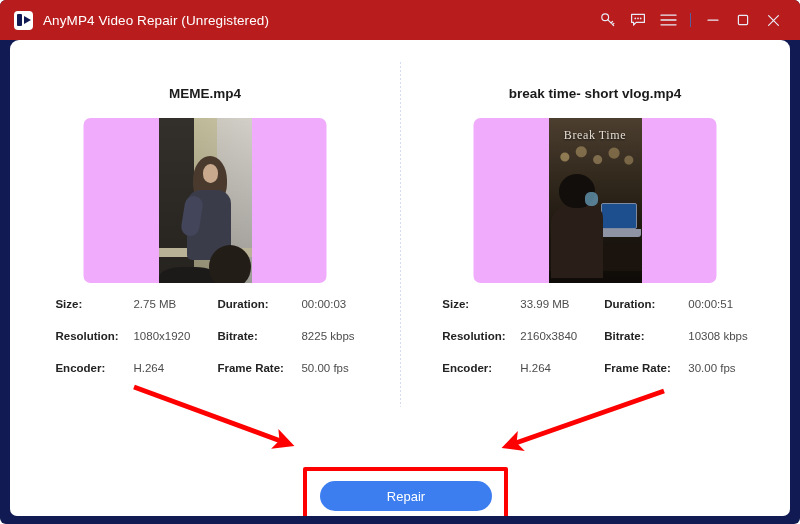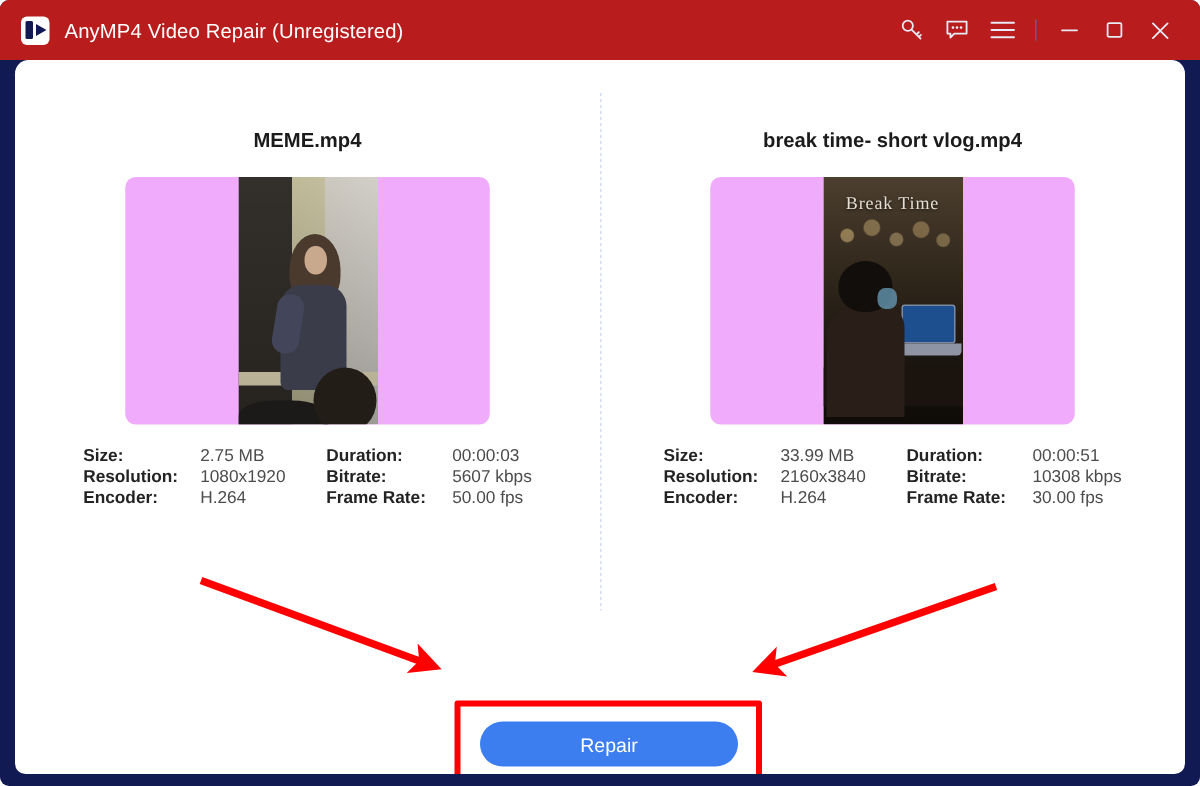--- a/index.html
+++ b/index.html
@@ -314,21 +314,21 @@
     position: absolute;
     top: 258px;
     left: 0;
     width: 100%;
     display: flex;
     justify-content: center;
   }
   .meta-grid {
     display: grid;
     grid-template-columns: 78px 84px 84px auto;
-    row-gap: 2px;
+    row-gap: 20px;
     font-size: 11.5px;
   }
   .meta-label {
     font-weight: bold;
     color: #232323;
     white-space: nowrap;
   }
   .meta-value {
     color: #4c4c4c;
     white-space: nowrap;
@@ -452,21 +452,21 @@
       <div class="meta-table">
         <div class="meta-grid">
           <div class="meta-label">Size:</div>
           <div class="meta-value">2.75 MB</div>
           <div class="meta-label">Duration:</div>
           <div class="meta-value">00:00:03</div>
 
           <div class="meta-label">Resolution:</div>
           <div class="meta-value">1080x1920</div>
           <div class="meta-label">Bitrate:</div>
-          <div class="meta-value">5607 kbps</div>
+          <div class="meta-value">8225 kbps</div>
 
           <div class="meta-label">Encoder:</div>
           <div class="meta-value">H.264</div>
           <div class="meta-label">Frame Rate:</div>
           <div class="meta-value">50.00 fps</div>
         </div>
       </div>
     </div>
 
     <div class="video-card" id="video-card-right">

